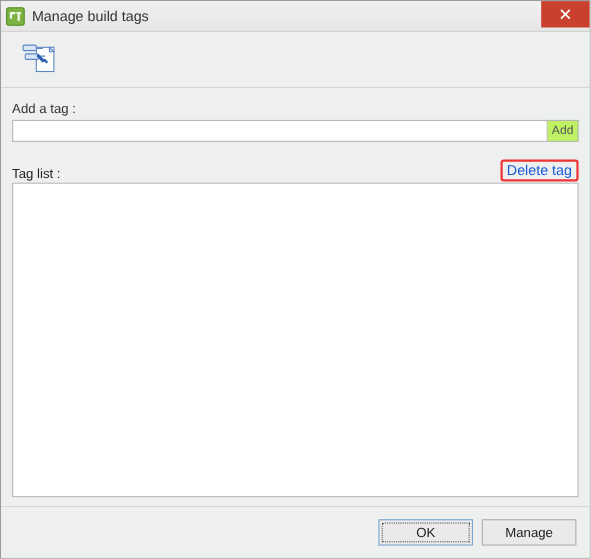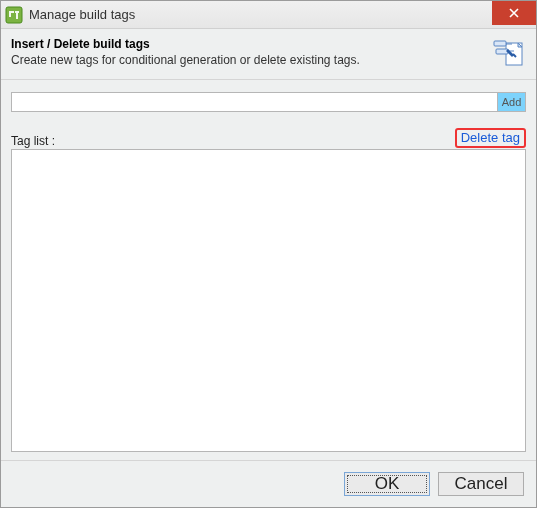--- a/index.html
+++ b/index.html
@@ -13,26 +13,26 @@
   .close-btn svg { width: 10px; height: 10px; }
   .header-section { display: flex; align-items: flex-start; padding: 8px 10px 10px 10px; border-bottom: 1px solid #d5d5d5; background: #eef0f0; }
   .header-text { flex: 1; }
   .header-title { font-weight: bold; font-size: 12px; color: #000; }
   .header-sub { font-size: 12px; color: #333; margin-top: 2px; }
   .header-icon { width: 34px; height: 30px; margin-left: 8px; margin-top: 2px; }
   .body-section { flex: 1; padding: 12px 10px 8px 10px; display: flex; flex-direction: column; background: #eef0f0; border-bottom: 1px solid #d5d5d5; }
   .label-row { font-size: 12px; color: #333; margin-bottom: 3px; }
   .add-row { display: flex; margin-bottom: 16px; }
   .tag-input { flex: 1; height: 20px; border: 1px solid #b6b6b6; background: #fff; font-size: 12px; padding: 0 3px; outline: none; }
-  .add-btn { width: 28px; height: 20px; border: 1px solid #b6b6b6; border-left: none; background: #7dd3fc; font-size: 11px; color: #555; display: flex; align-items: center; justify-content: center; cursor: pointer; }
+  .add-btn { width: 28px; height: 20px; border: 1px solid #b6b6b6; border-left: none; background: #bef264; font-size: 11px; color: #555; display: flex; align-items: center; justify-content: center; cursor: pointer; }
   .taglist-label-row { display: flex; align-items: flex-end; justify-content: space-between; margin-bottom: 0; }
   .delete-link { color: #1a5bd8; font-size: 13px; cursor: pointer; padding: 1px 4px; border: 2px solid #e33; border-radius: 3px; line-height: 14px; }
   .tag-list { flex: 1; background: #fff; border: 1px solid #b6b6b6; margin-top: 1px; }
   .footer { height: 46px; display: flex; align-items: center; justify-content: flex-end; padding: 0 12px; gap: 8px; background: #eef0f0; }
-  .dlg-btn { width: 86px; height: 24px; border: 1px solid #adadad; background: #eaeaea; font-size: 17px; color: #222; display: flex; align-items: center; justify-content: center; cursor: pointer; }
+  .dlg-btn { width: 86px; height: 24px; border: 1px solid #adadad; background: #eaeaea; font-size: 12px; color: #222; display: flex; align-items: center; justify-content: center; cursor: pointer; }
   .dlg-btn.primary { outline: 1px dotted #555; outline-offset: -4px; border: 1px solid #7aa6d6; }
 </style>
 </head>
 <body>
 
 <div class="window">
 
   <div class="titlebar">
     <span class="app-icon">
       <svg viewBox="0 0 18 18">
@@ -43,50 +43,47 @@
     </span>
     <div class="title-text">Manage build tags</div>
     <div class="close-btn">
       <svg viewBox="0 0 10 10">
         <path d="M1 1 L9 9 M9 1 L1 9" stroke="#fff" stroke-width="1.6"></path>
       </svg>
     </div>
   </div>
 
   <div class="header-section">
-    <div class="header-text">
-      <div class="header-title">Insert / Delete build tags</div>
-      <div class="header-sub">Create new tags for conditional generation or delete existing tags.</div>
-    </div>
     <span class="header-icon">
       <svg viewBox="0 0 34 30">
         <rect x="14" y="4" width="16" height="22" fill="#fff" stroke="#5b86c2" stroke-width="1"></rect>
         <path d="M26 4 L30 8 L26 8 Z" fill="#cfe0f4" stroke="#5b86c2" stroke-width="1"></path>
         <rect x="2" y="2" width="12" height="5" rx="1" fill="#d9e6f7" stroke="#5b86c2"></rect>
         <rect x="4" y="10" width="12" height="5" rx="1" fill="#d9e6f7" stroke="#5b86c2"></rect>
         <path d="M14 5 L20 5 M16 12 L22 12" stroke="#5b86c2" stroke-width="1"></path>
         <path d="M16 10 L22 16 L20 18 L14 12 Z" fill="#2b5ea8"></path>
         <path d="M21 15 L24 18" stroke="#2b5ea8" stroke-width="2"></path>
       </svg>
     </span>
   </div>
 
   <div class="body-section">
 
+    <div class="label-row">Add a tag :</div>
     <div class="add-row">
       <input type="text" class="tag-input" value="" style="">
       <div class="add-btn">Add</div>
     </div>
 
     <div class="taglist-label-row">
       <span>Tag list :</span>
       <span class="delete-link">Delete tag</span>
     </div>
     <div class="tag-list"></div>
 
   </div>
 
   <div class="footer">
     <div class="dlg-btn primary">OK</div>
-    <div class="dlg-btn">Cancel</div>
+    <div class="dlg-btn">Manage</div>
   </div>
 
 </div>
 
 </body></html>

